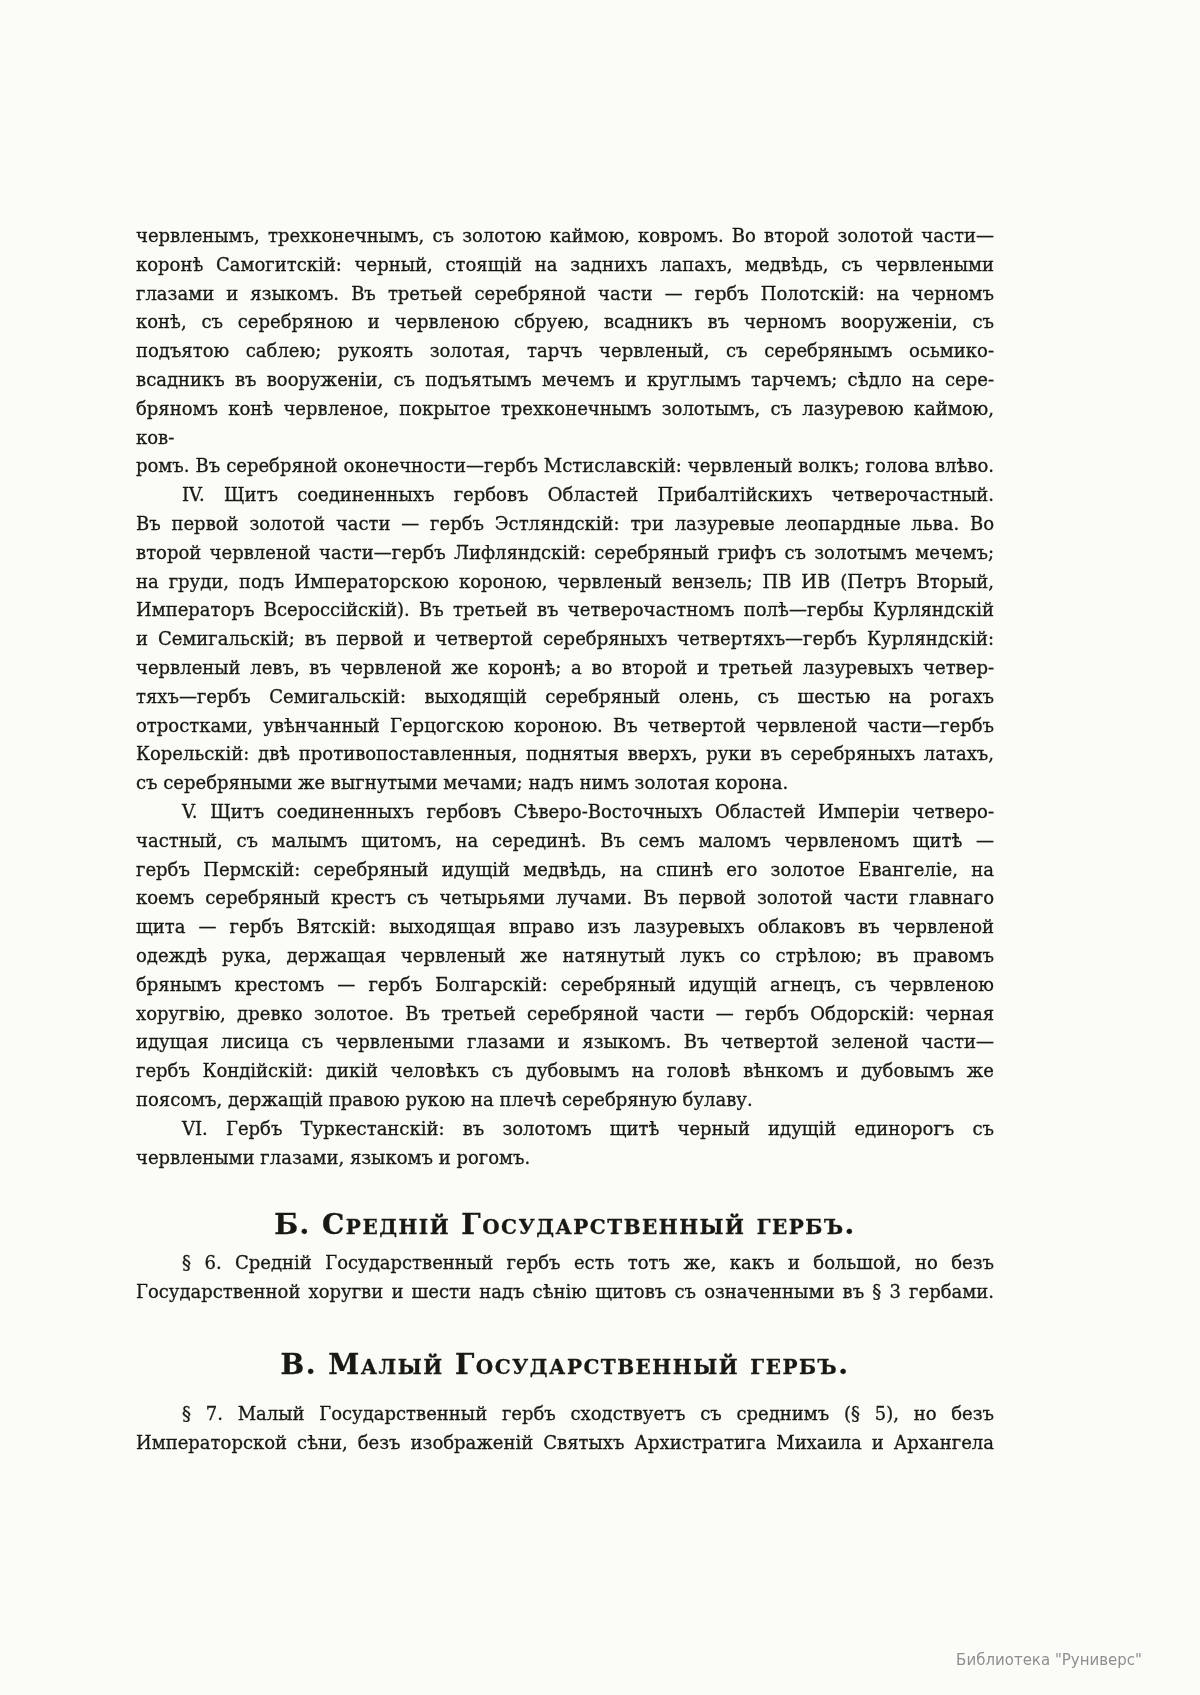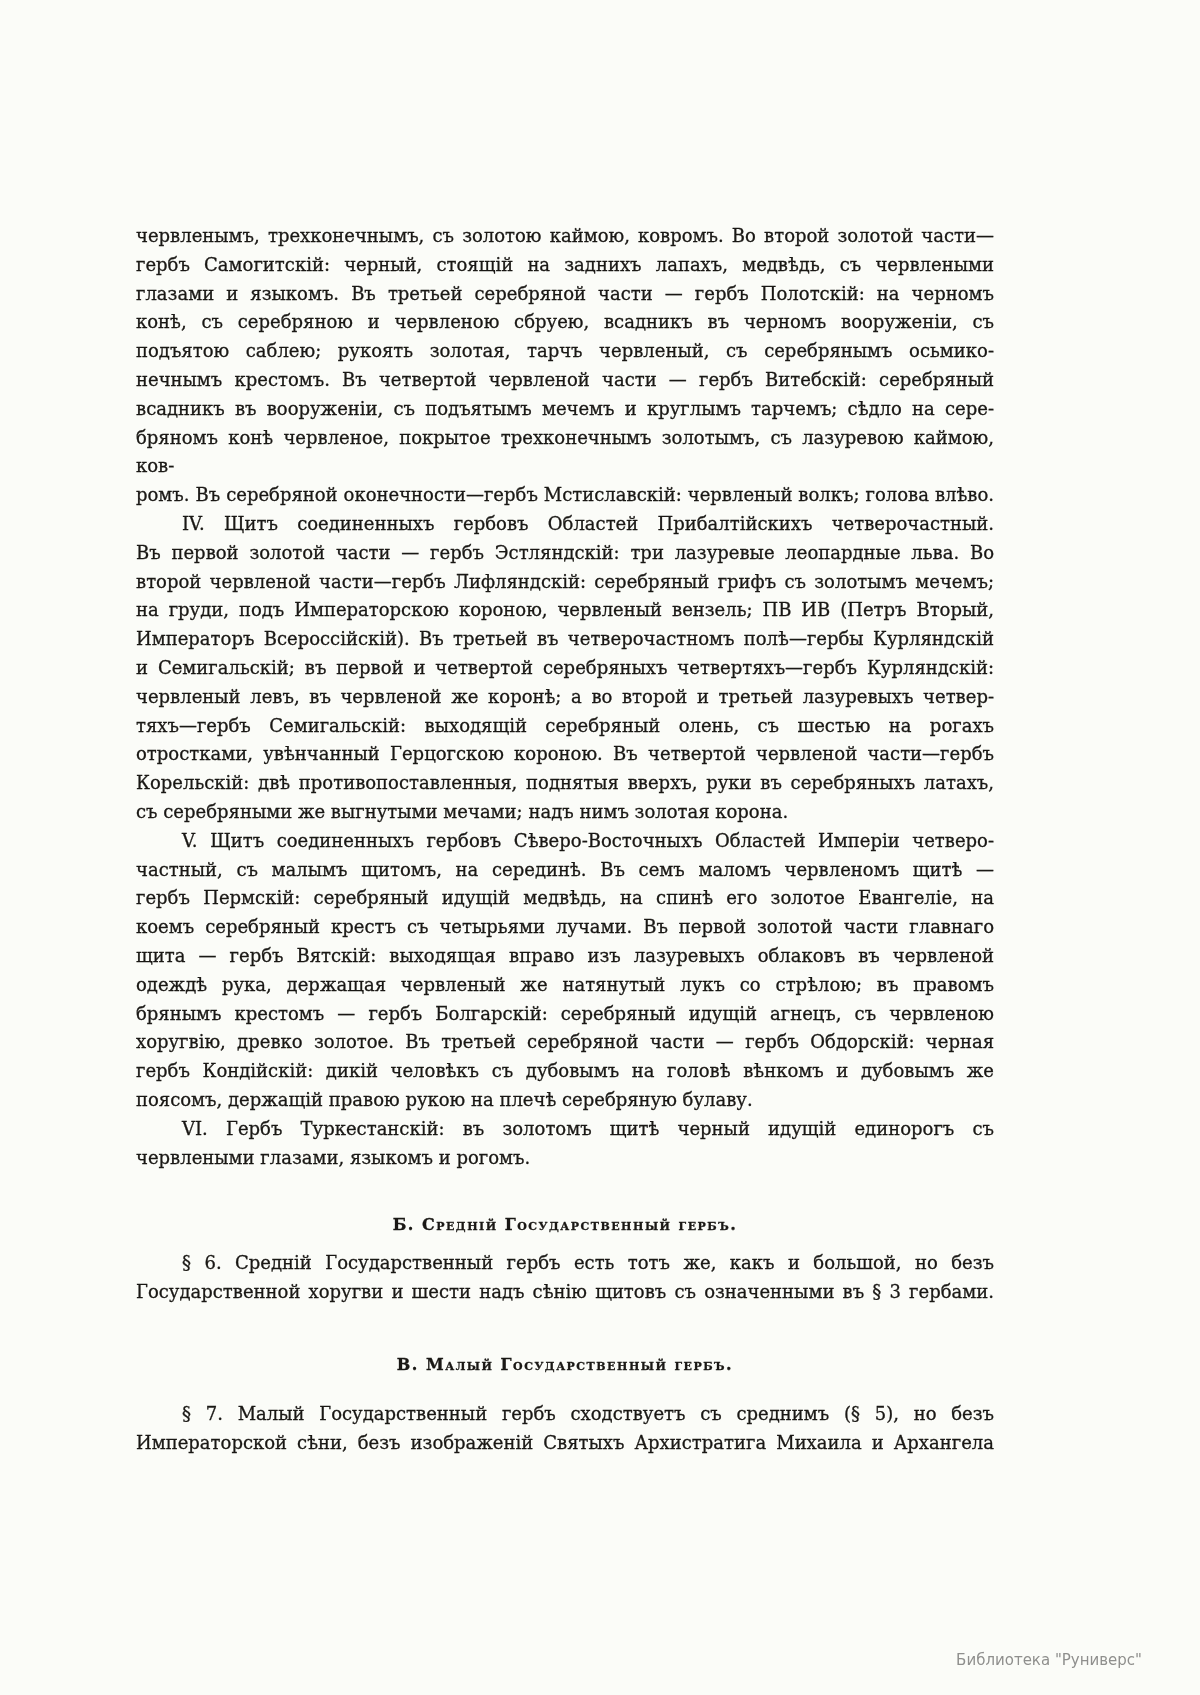--- a/index.html
+++ b/index.html
@@ -20,21 +20,21 @@
     -webkit-text-stroke: 0.3px currentColor;
   }
   .paragraph { margin: 0; }
   .line { text-align: justify; text-align-last: justify; }
   .line.last-short { text-align-last: left; }
   .paragraph.indent .line:first-child { text-indent: 46px; }
   .heading {
     text-align: center;
     font-variant: small-caps;
     font-weight: bold;
-    font-size: 16px;
+    font-size: 28px;
     letter-spacing: 1.5px;
     text-align-last: center;
   }
   [data-name="heading-middle-arms"] { margin-top: 39px; margin-bottom: 9px; }
   [data-name="heading-small-arms"]  { margin-top: 44px; margin-bottom: 21px; }
   .watermark {
     position: absolute;
     right: 58px; bottom: 26px;
     font-family: "DejaVu Sans", "Liberation Sans", sans-serif;
     font-size: 15px;
@@ -42,25 +42,24 @@
     -webkit-text-stroke: 0;
   }
 </style>
 </head>
 <body>
 
 <div class="page" data-name="page-scan">
   <div class="text-block" id="text-block" data-name="body-text">
       <div class="paragraph" data-name="paragraph-continuation">
         <div class="line" data-name="text-line">червленымъ, трехконечнымъ, съ золотою каймою, ковромъ. Во второй золотой части—</div>
-        <div class="line" data-name="text-line">гербъ Самогитскій: черный, стоящій на заднихъ лапахъ, медвѣдь, съ червлеными</div>
+        <div class="line" data-name="text-line">коронѣ Самогитскій: черный, стоящій на заднихъ лапахъ, медвѣдь, съ червлеными</div>
         <div class="line" data-name="text-line">глазами и языкомъ. Въ третьей серебряной части — гербъ Полотскій: на черномъ</div>
         <div class="line" data-name="text-line">конѣ, съ серебряною и червленою сбруею, всадникъ въ черномъ вооруженіи, съ</div>
         <div class="line" data-name="text-line">подъятою саблею; рукоять золотая, тарчъ червленый, съ серебрянымъ осьмико-</div>
-        <div class="line" data-name="text-line">нечнымъ крестомъ. Въ четвертой червленой части — гербъ Витебскій: серебряный</div>
         <div class="line" data-name="text-line">всадникъ въ вооруженіи, съ подъятымъ мечемъ и круглымъ тарчемъ; сѣдло на сере-</div>
         <div class="line" data-name="text-line">бряномъ конѣ червленое, покрытое трехконечнымъ золотымъ, съ лазуревою каймою, ков-</div>
         <div class="line" data-name="text-line">ромъ. Въ серебряной оконечности—гербъ Мстиславскій: червленый волкъ; голова влѣво.</div>
       </div>
       <div class="paragraph indent" data-name="paragraph-item-iv">
         <div class="line" data-name="text-line">IV. Щитъ соединенныхъ гербовъ Областей Прибалтійскихъ четверочастный.</div>
         <div class="line" data-name="text-line">Въ первой золотой части — гербъ Эстляндскій: три лазуревые леопардные льва. Во</div>
         <div class="line" data-name="text-line">второй червленой части—гербъ Лифляндскій: серебряный грифъ съ золотымъ мечемъ;</div>
         <div class="line" data-name="text-line">на груди, подъ Императорскою короною, червленый вензель; ПВ ИВ (Петръ Вторый,</div>
         <div class="line" data-name="text-line">Императоръ Всероссійскій). Въ третьей въ четверочастномъ полѣ—гербы Курляндскій</div>
@@ -73,20 +72,21 @@
       </div>
       <div class="paragraph indent" data-name="paragraph-item-v">
         <div class="line" data-name="text-line">V. Щитъ соединенныхъ гербовъ Сѣверо-Восточныхъ Областей Имперіи четверо-</div>
         <div class="line" data-name="text-line">частный, съ малымъ щитомъ, на серединѣ. Въ семъ маломъ червленомъ щитѣ —</div>
         <div class="line" data-name="text-line">гербъ Пермскій: серебряный идущій медвѣдь, на спинѣ его золотое Евангеліе, на</div>
         <div class="line" data-name="text-line">коемъ серебряный крестъ съ четырьями лучами. Въ первой золотой части главнаго</div>
         <div class="line" data-name="text-line">щита — гербъ Вятскій: выходящая вправо изъ лазуревыхъ облаковъ въ червленой</div>
         <div class="line" data-name="text-line">одеждѣ рука, держащая червленый же натянутый лукъ со стрѣлою; въ правомъ</div>
         <div class="line" data-name="text-line">брянымъ крестомъ — гербъ Болгарскій: серебряный идущій агнецъ, съ червленою</div>
         <div class="line" data-name="text-line">хоругвію, древко золотое. Въ третьей серебряной части — гербъ Обдорскій: черная</div>
+        <div class="line" data-name="text-line">идущая лисица съ червлеными глазами и языкомъ. Въ четвертой зеленой части—</div>
         <div class="line" data-name="text-line">гербъ Кондійскій: дикій человѣкъ съ дубовымъ на головѣ вѣнкомъ и дубовымъ же</div>
         <div class="line last-short" data-name="text-line">поясомъ, держащій правою рукою на плечѣ серебряную булаву.</div>
       </div>
       <div class="paragraph indent" data-name="paragraph-item-vi">
         <div class="line" data-name="text-line">VI. Гербъ Туркестанскій: въ золотомъ щитѣ черный идущій единорогъ съ</div>
         <div class="line last-short" data-name="text-line">червлеными глазами, языкомъ и рогомъ.</div>
       </div>
       <div class="heading" data-name="heading-middle-arms">Б. Средній Государственный гербъ.</div>
       <div class="paragraph indent" data-name="paragraph-section-5">
         <div class="line" data-name="text-line">§ 6. Средній Государственный гербъ есть тотъ же, какъ и большой, но безъ</div>

